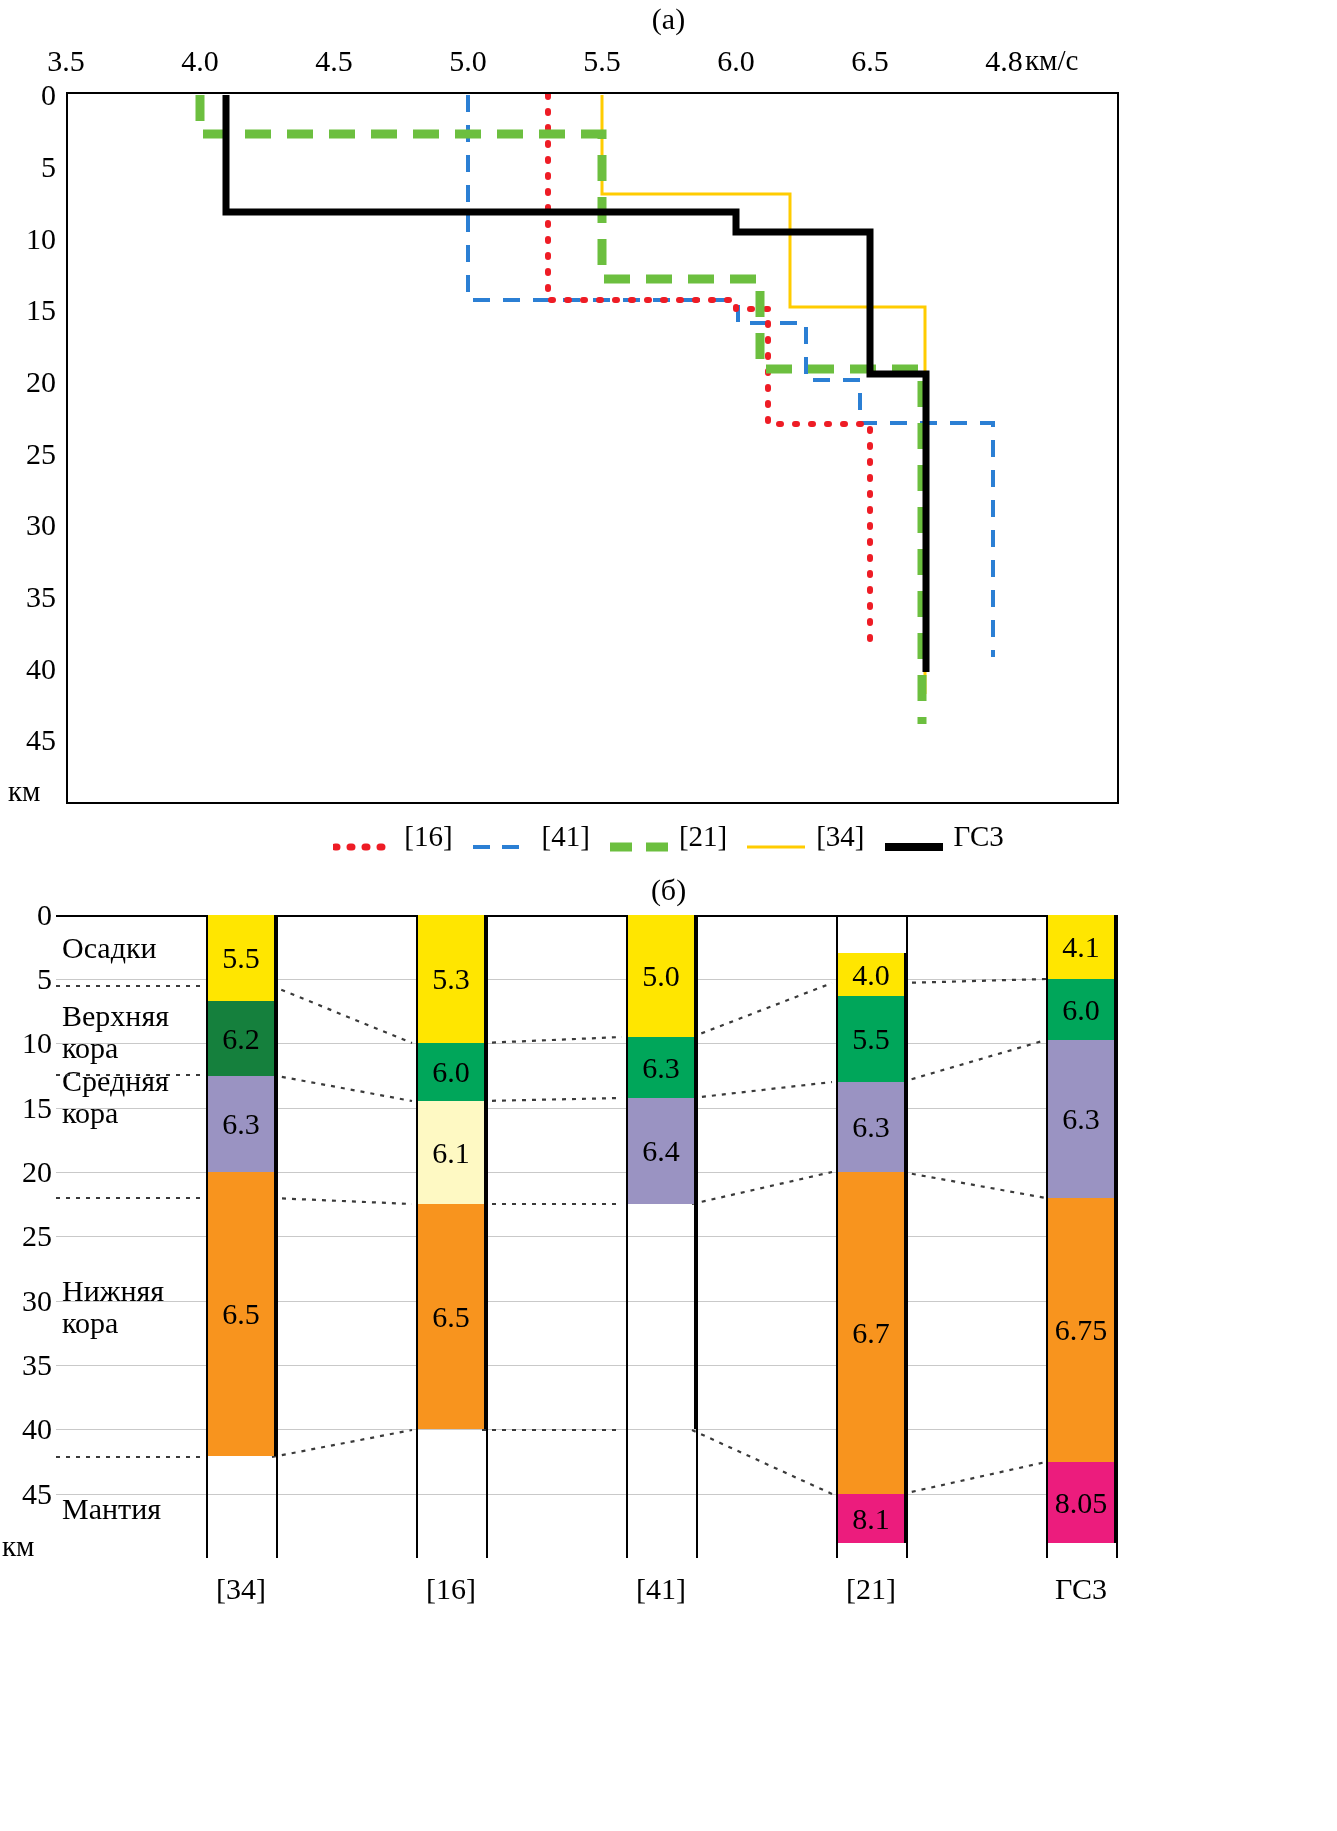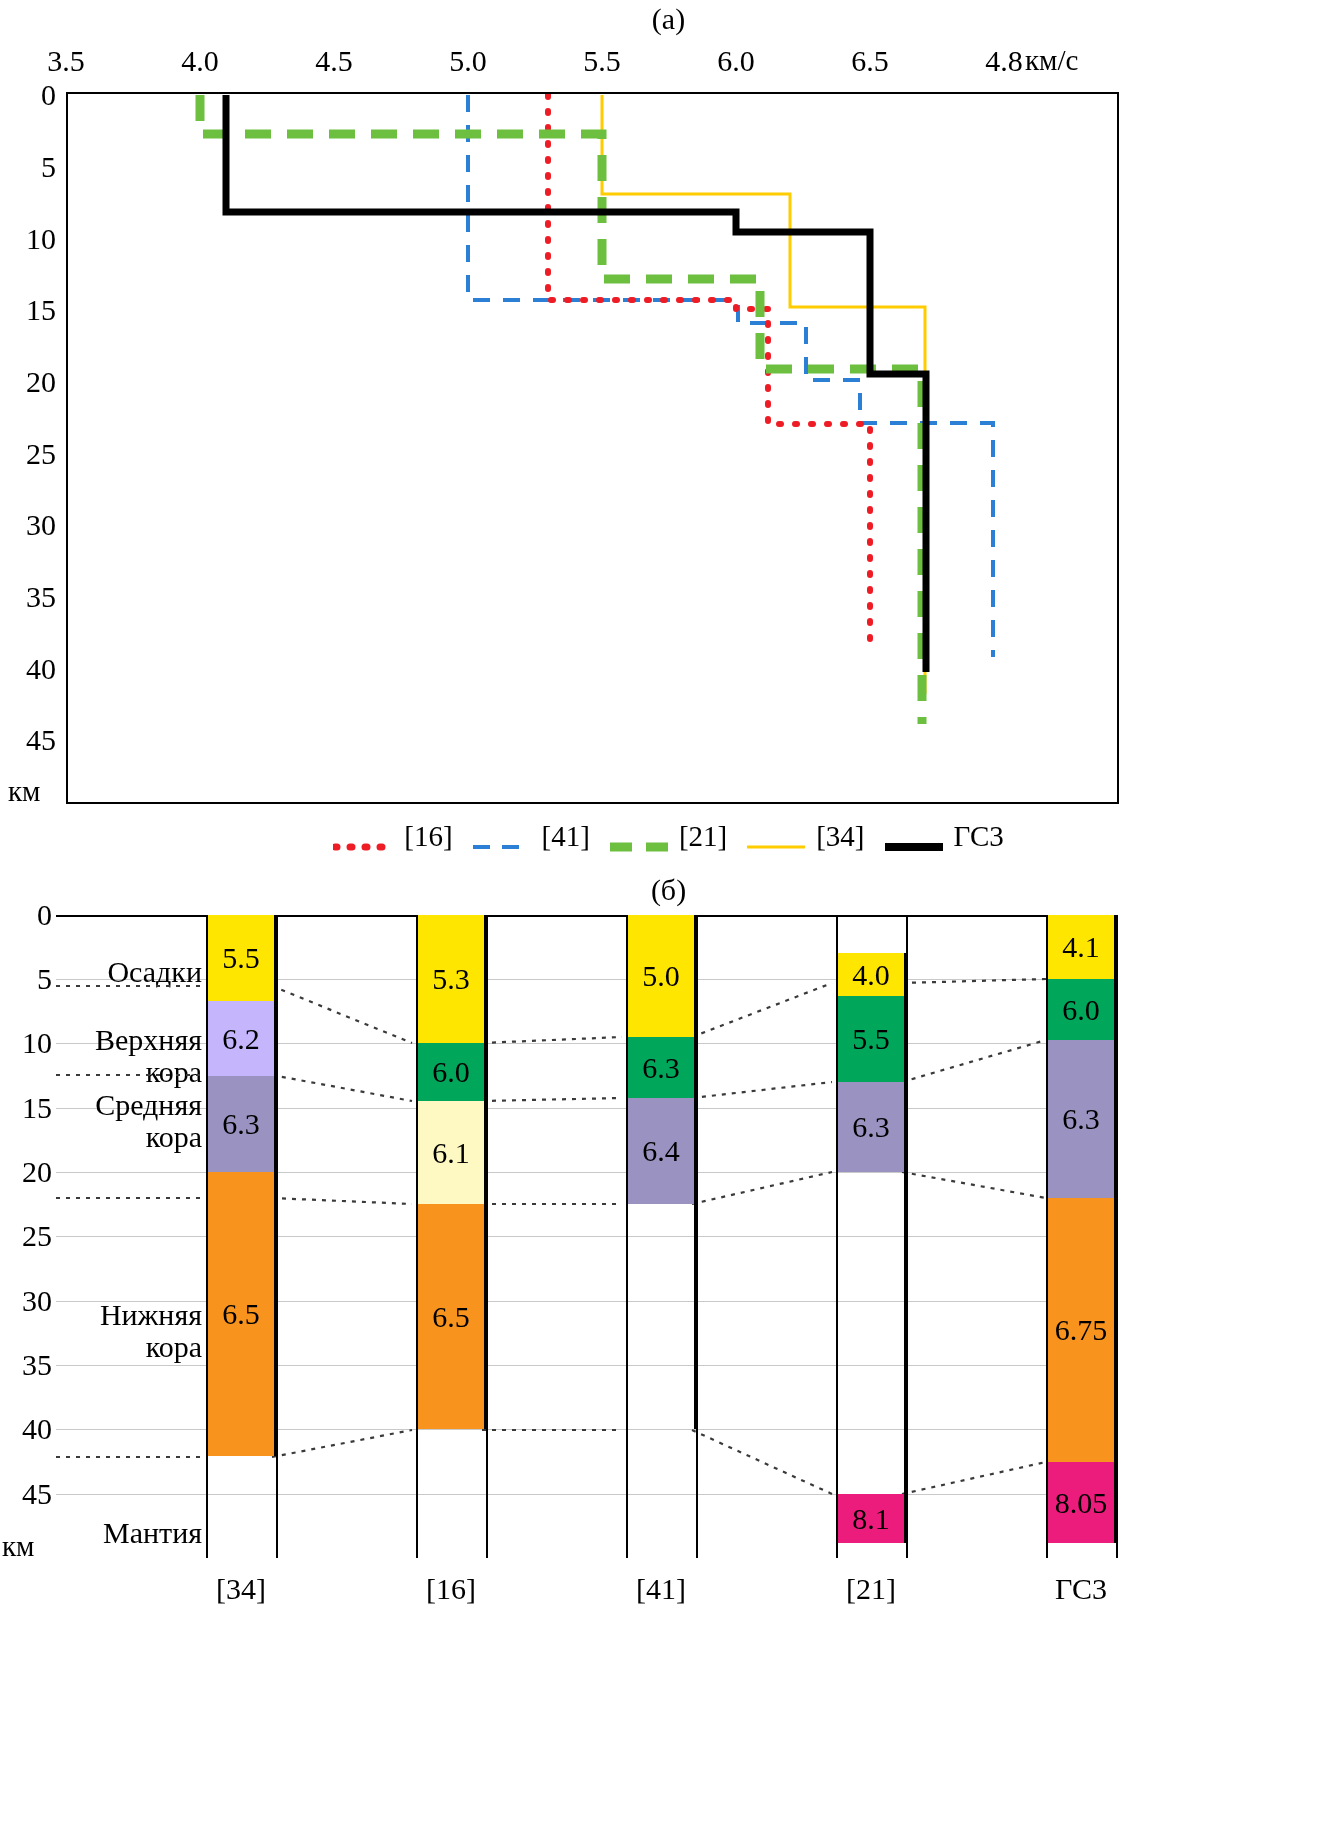--- a/index.html
+++ b/index.html
@@ -25,21 +25,21 @@
   .legendA{position:absolute;left:0;top:820px;width:1337px;display:flex;justify-content:center;align-items:center;gap:18px;font-size:29px;}
   .legendA .item{display:flex;align-items:center;gap:9px;}
   .lglyph{display:inline-block;width:62px;height:16px;position:relative;}
 
   
   .panel-b{position:absolute;left:0;top:900px;width:1337px;height:931px;}
   .frameB{position:absolute;left:56px;top:15px;width:1062px;height:643px;border-top:2.5px solid #000;box-sizing:border-box;}
   .gridlineB{position:absolute;left:56px;width:1062px;height:1px;background:#c9c9c9;}
   .ytickB{position:absolute;font-size:30px;text-align:right;width:46px;transform:translateY(-50%);}
   .ylabelB{position:absolute;left:2px;font-size:29px;}
-  .rowlabelB{position:absolute;font-size:30px;text-align:right;line-height:1.05;margin-top:24px;}
+  .rowlabelB{position:absolute;font-size:30px;text-align:left;line-height:1.05;}
   .colLabelB{position:absolute;font-size:30px;text-align:center;transform:translateX(-50%);}
   .colSep{position:absolute;width:2px;background:#000;}
 
   .bar{position:absolute;box-sizing:border-box;border-left:2px solid #000;border-right:2px solid #000;}
   .seg{position:absolute;left:0;right:0;display:flex;align-items:center;justify-content:center;font-size:30px;color:#000;}
 </style>
 </head>
 <body>
 
 <div class="page">
@@ -197,21 +197,21 @@
     <div class="colSep" style="left:486px;top:15px;height:643px"></div>
     <div class="colSep" style="left:626px;top:15px;height:643px"></div>
     <div class="colSep" style="left:696px;top:15px;height:643px"></div>
     <div class="colSep" style="left:836px;top:15px;height:643px"></div>
     <div class="colSep" style="left:906px;top:15px;height:643px"></div>
     <div class="colSep" style="left:1046px;top:15px;height:643px"></div>
     <div class="colSep" style="left:1116px;top:15px;height:643px"></div>
 
     <div class="bar" style="left:206px;top:15px;width:70px;height:541px">
       <div class="seg" style="top:0px;height:86px;background:#ffe600">5.5</div>
-      <div class="seg" style="top:86px;height:75px;background:#c4b5fd">6.2</div>
+      <div class="seg" style="top:86px;height:75px;background:#15803d">6.2</div>
       <div class="seg" style="top:161px;height:96px;background:#9a93c2">6.3</div>
       <div class="seg" style="top:257px;height:284px;background:#f8941e">6.5</div>
     </div>
 
     <div class="bar" style="left:416px;top:15px;width:70px;height:514px">
       <div class="seg" style="top:0px;height:128px;background:#ffe600">5.3</div>
       <div class="seg" style="top:128px;height:58px;background:#00a65a">6.0</div>
       <div class="seg" style="top:186px;height:103px;background:#fef9c3">6.1</div>
       <div class="seg" style="top:289px;height:225px;background:#f8941e">6.5</div>
     </div>
@@ -219,20 +219,21 @@
     <div class="bar" style="left:626px;top:15px;width:70px;height:514px">
       <div class="seg" style="top:0px;height:122px;background:#ffe600">5.0</div>
       <div class="seg" style="top:122px;height:61px;background:#00a65a">6.3</div>
       <div class="seg" style="top:183px;height:106px;background:#9a93c2">6.4</div>
     </div>
 
     <div class="bar" style="left:836px;top:53px;width:70px;height:590px">
       <div class="seg" style="top:0px;height:43px;background:#ffe600">4.0</div>
       <div class="seg" style="top:43px;height:86px;background:#00a65a">5.5</div>
       <div class="seg" style="top:129px;height:90px;background:#9a93c2">6.3</div>
+      <div class="seg" style="top:219px;height:322px;background:#f8941e">6.7</div>
       <div class="seg" style="top:541px;height:49px;background:#ec1c7d">8.1</div>
     </div>
 
     <div class="bar" style="left:1046px;top:15px;width:70px;height:628px">
       <div class="seg" style="top:0px;height:64px;background:#ffe600">4.1</div>
       <div class="seg" style="top:64px;height:61px;background:#00a65a">6.0</div>
       <div class="seg" style="top:125px;height:158px;background:#9a93c2">6.3</div>
       <div class="seg" style="top:283px;height:264px;background:#f8941e">6.75</div>
       <div class="seg" style="top:547px;height:81px;background:#ec1c7d">8.05</div>
     </div>

